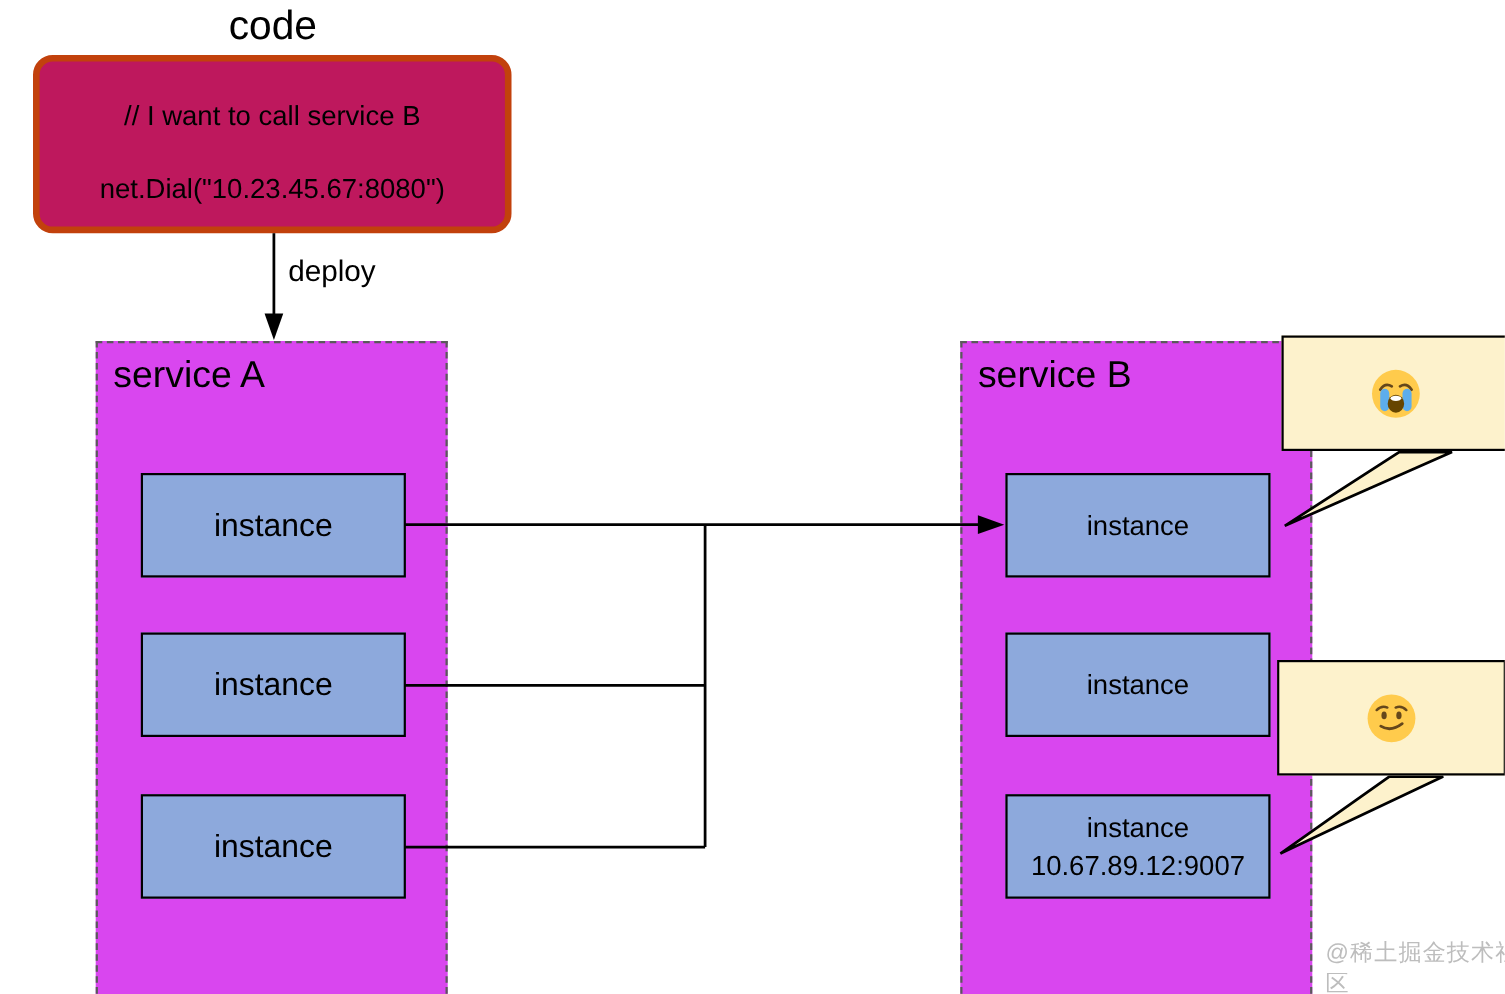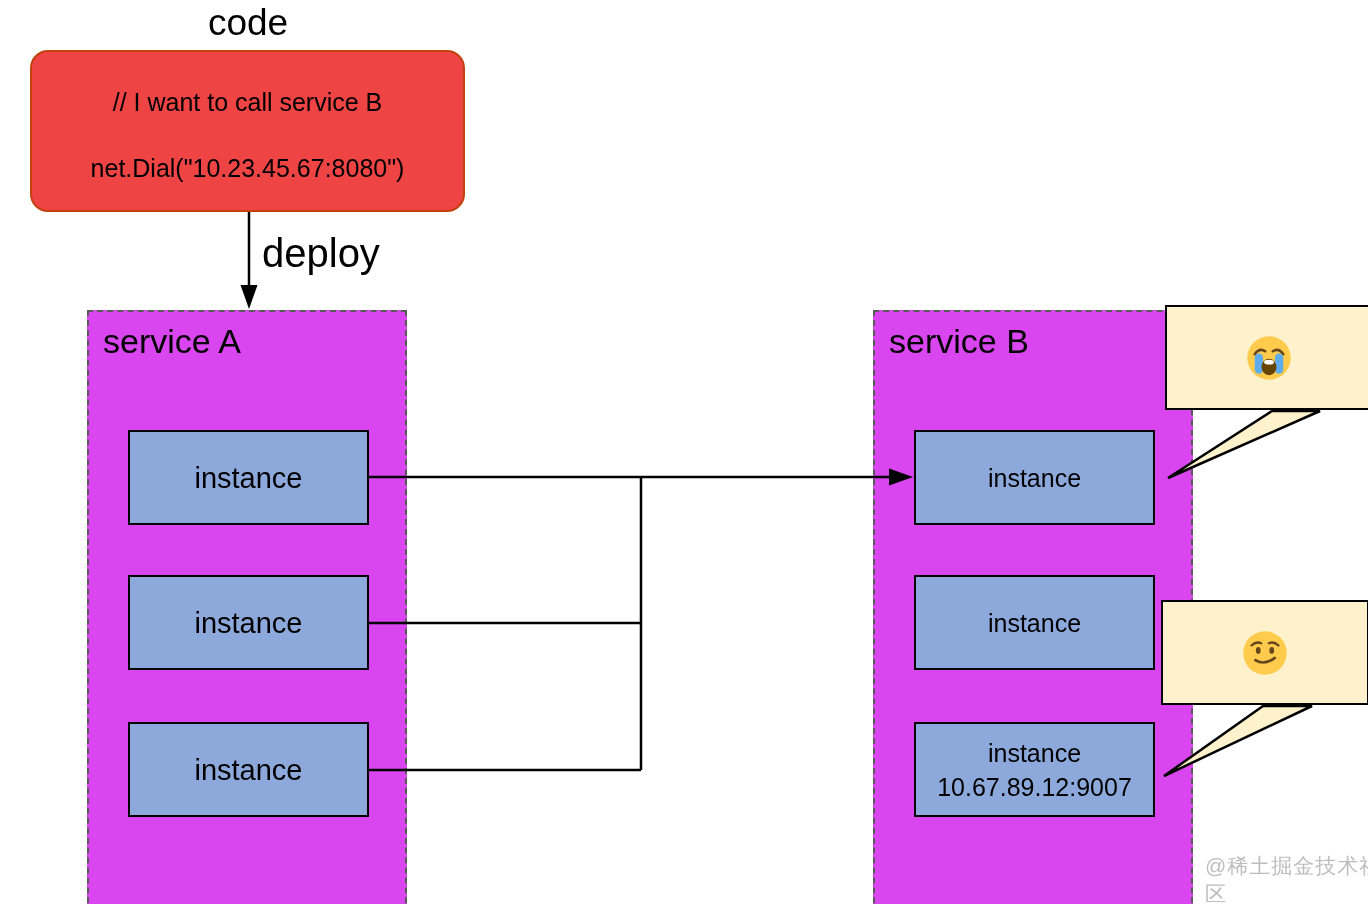--- a/index.html
+++ b/index.html
@@ -2,27 +2,27 @@
 <html><head>
 <meta charset="utf-8">
 <style>
   html,body{margin:0;padding:0;background:#fff;}
   .canvas{position:relative;width:1368px;height:904px;background:#ffffff;
           font-family:"Liberation Sans",sans-serif;color:#000;overflow:hidden;margin-left:25px;}
   .abs{position:absolute;}
 
   .code-title{left:0;top:2px;width:446px;text-align:center;font-size:37px;}
 
-  .code-box{left:5px;top:50px;width:435px;height:162px;background:#ef4444;
-            border:2px solid #c2410c;border-radius:18px;box-sizing:border-box;}
+  .code-box{left:5px;top:50px;width:435px;height:162px;background:#be185d;
+            border:6px solid #c2410c;border-radius:18px;box-sizing:border-box;}
   .code-line{position:absolute;left:0;width:100%;text-align:center;font-size:25px;}
   .code-line1{top:36px;}
   .code-line2{top:102px;}
 
-  .deploy-label{left:237px;top:231px;font-size:40px;}
+  .deploy-label{left:237px;top:231px;font-size:27px;}
 
   .service{top:310px;width:320px;height:673px;background:#d946ef;
            border:2px dashed #5a5a5a;box-sizing:border-box;}
   .service-a{left:62px;}
   .service-b{left:848px;padding-left:20px;}
   .service-title{position:absolute;left:14px;top:10px;font-size:34px;}
 
   .instance{position:absolute;left:39px;width:241px;height:95px;background:#8da9dc;
             border:2.5px solid #000;box-sizing:border-box;display:flex;flex-direction:column;
             align-items:center;justify-content:center;font-size:29px;line-height:34px;}

